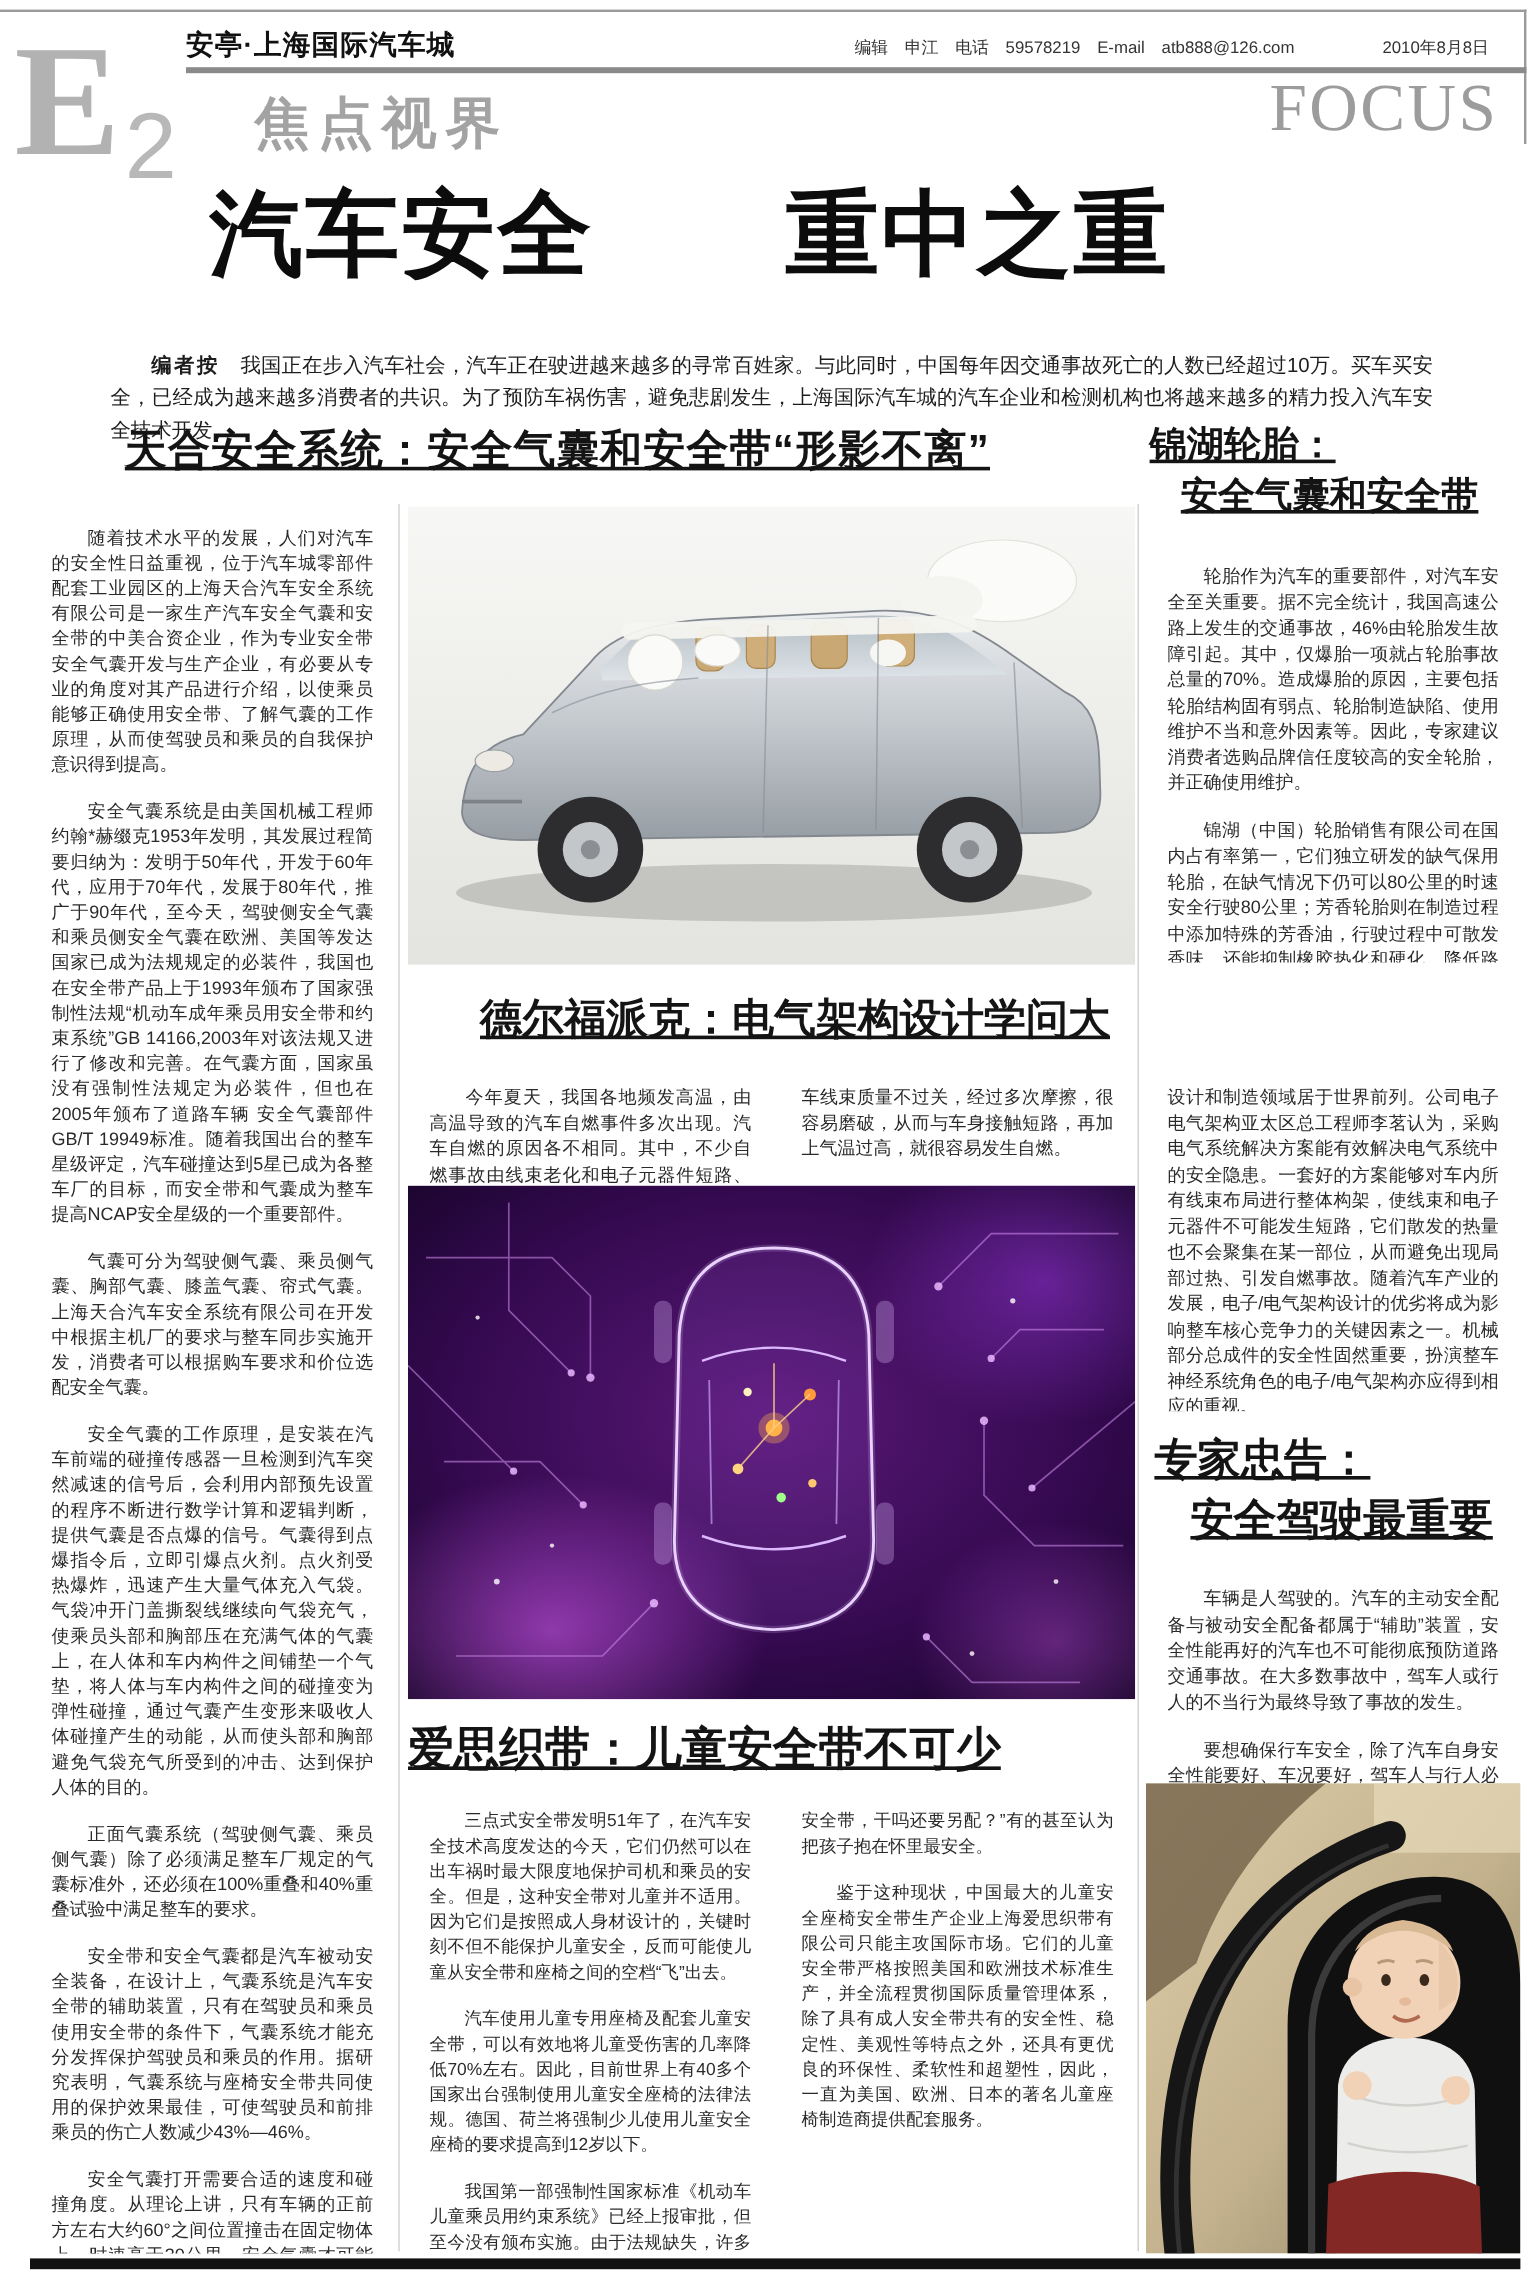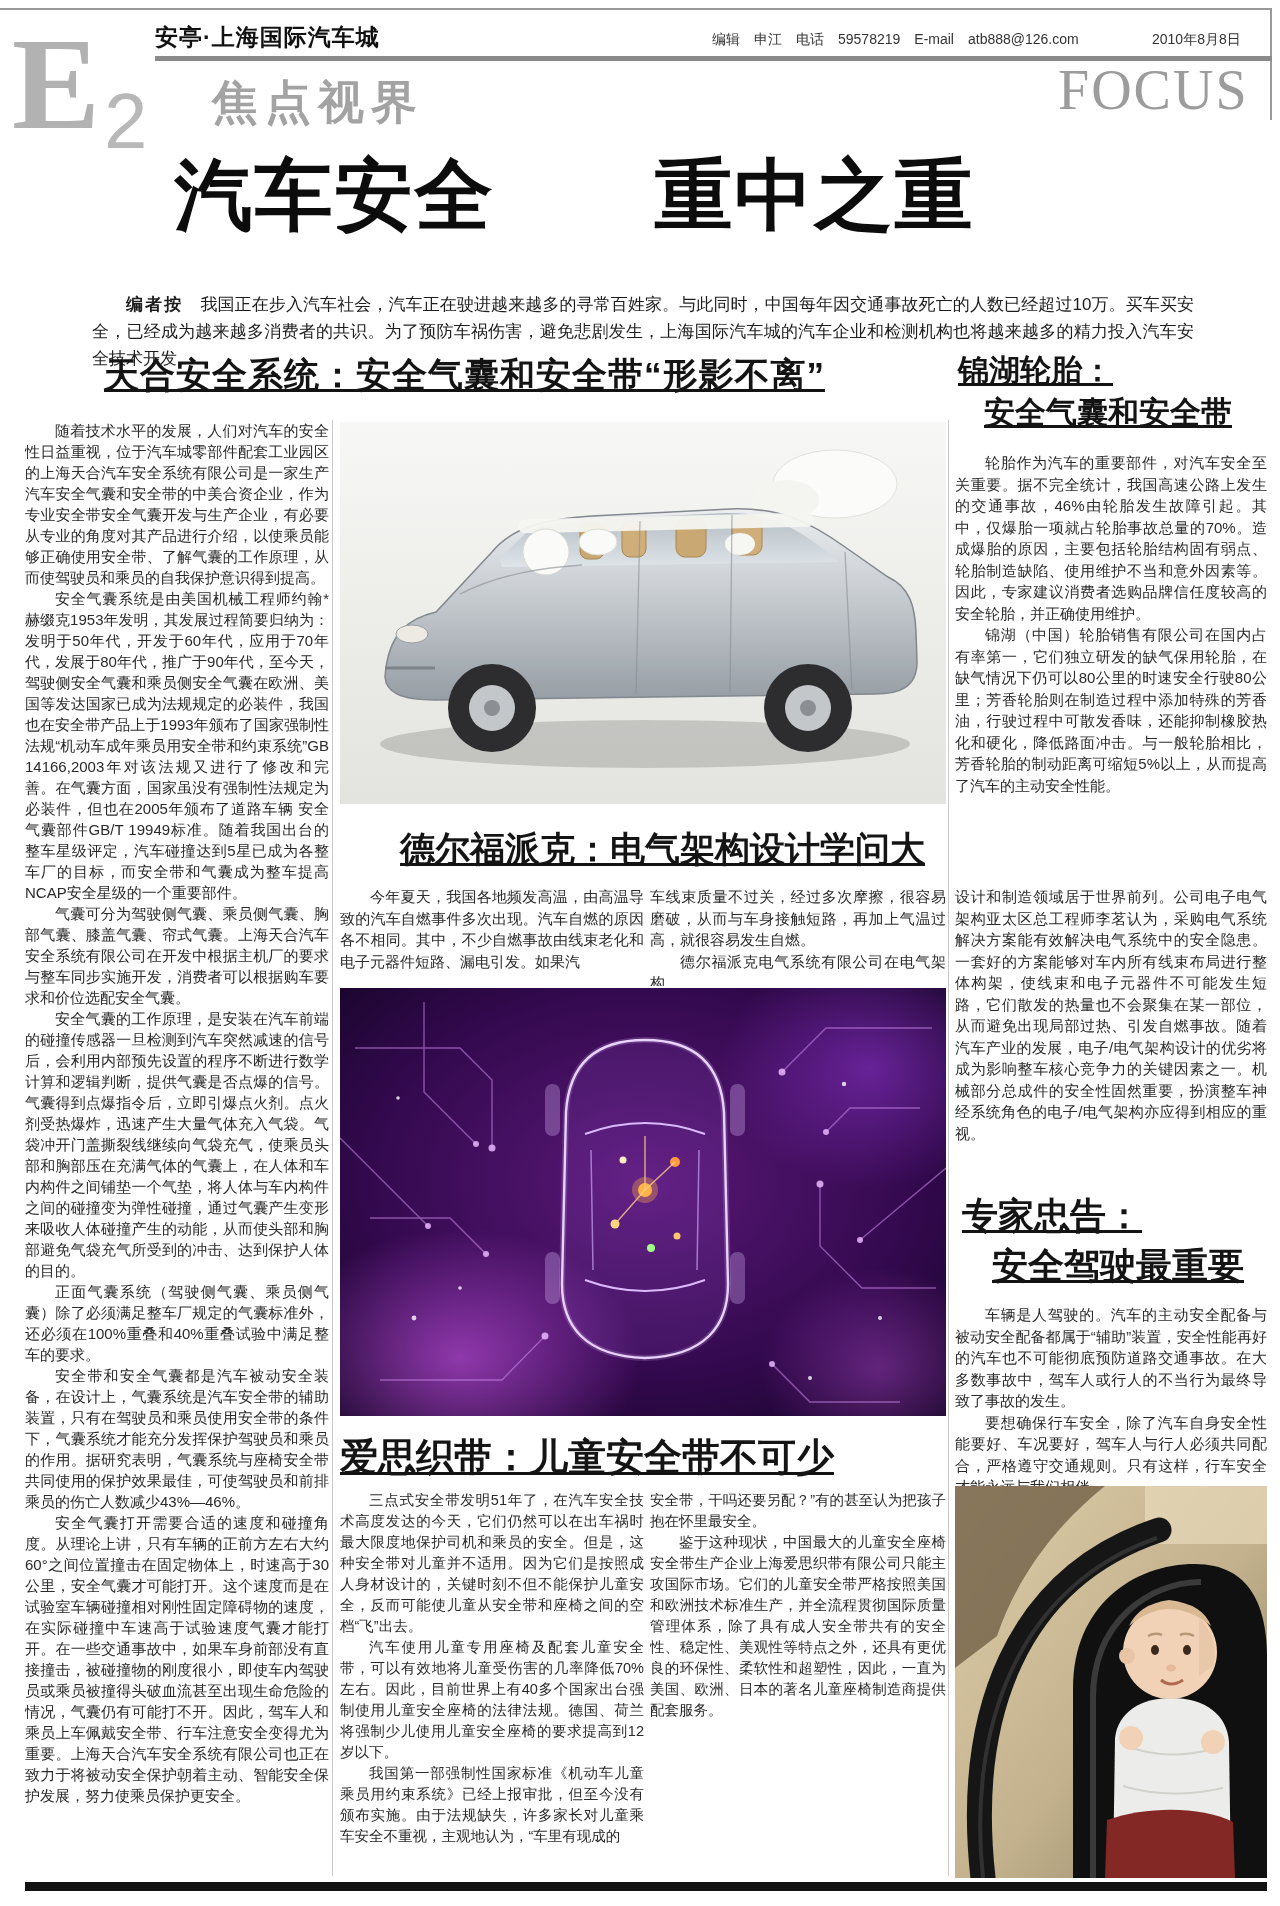--- a/index.html
+++ b/index.html
@@ -26,21 +26,21 @@
   .h-sans{font-weight:bold;color:#141414;font-family:"Liberation Sans",sans-serif;text-decoration:underline;}
   #t1-title{left:104px;top:352px;font-size:35px;letter-spacing:1px;}
   #jinhu-t1{left:958px;top:350px;font-size:31px;}
   #jinhu-t2{left:984px;top:392px;font-size:31px;}
   #delphi-title{left:400px;top:826px;width:868px;text-align:left;font-size:35px;}
   #expert-t1{left:962px;top:1192px;font-size:36px;font-family:"Liberation Serif",serif;}
   #expert-t2{left:992px;top:1242px;font-size:36px;font-family:"Liberation Serif",serif;}
   #aisi-title{left:340px;top:1432px;width:606px;text-align:left;font-size:38px;}
   
   .col{position:absolute;text-align:justify;color:#2a2a2a;overflow:hidden;}
-  .col p{margin:0;text-indent:2em;}
+  .col p{margin:18px;text-indent:2em;}
   .col p.cont{text-indent:0;}
   #col-left{left:25px;top:420px;width:304px;height:1458px;font-size:15px;line-height:21px;}
   #jinhu-body{left:955px;top:452px;width:312px;height:350px;font-size:15px;line-height:21.5px;}
   #delphi-c1{left:340px;top:886px;width:304px;height:100px;font-size:15px;line-height:21.5px;}
   #delphi-c2{left:650px;top:886px;width:296px;height:100px;font-size:15px;line-height:21.5px;}
   #delphi-c3{left:955px;top:886px;width:312px;height:290px;font-size:15px;line-height:21.5px;}
   #expert-body{left:955px;top:1304px;width:312px;height:200px;font-size:15px;line-height:21.5px;}
   #aisi-c1{left:340px;top:1490px;width:304px;height:388px;font-size:14.5px;line-height:21px;}
   #aisi-c2{left:650px;top:1490px;width:296px;height:388px;font-size:14.5px;line-height:21px;}
   

